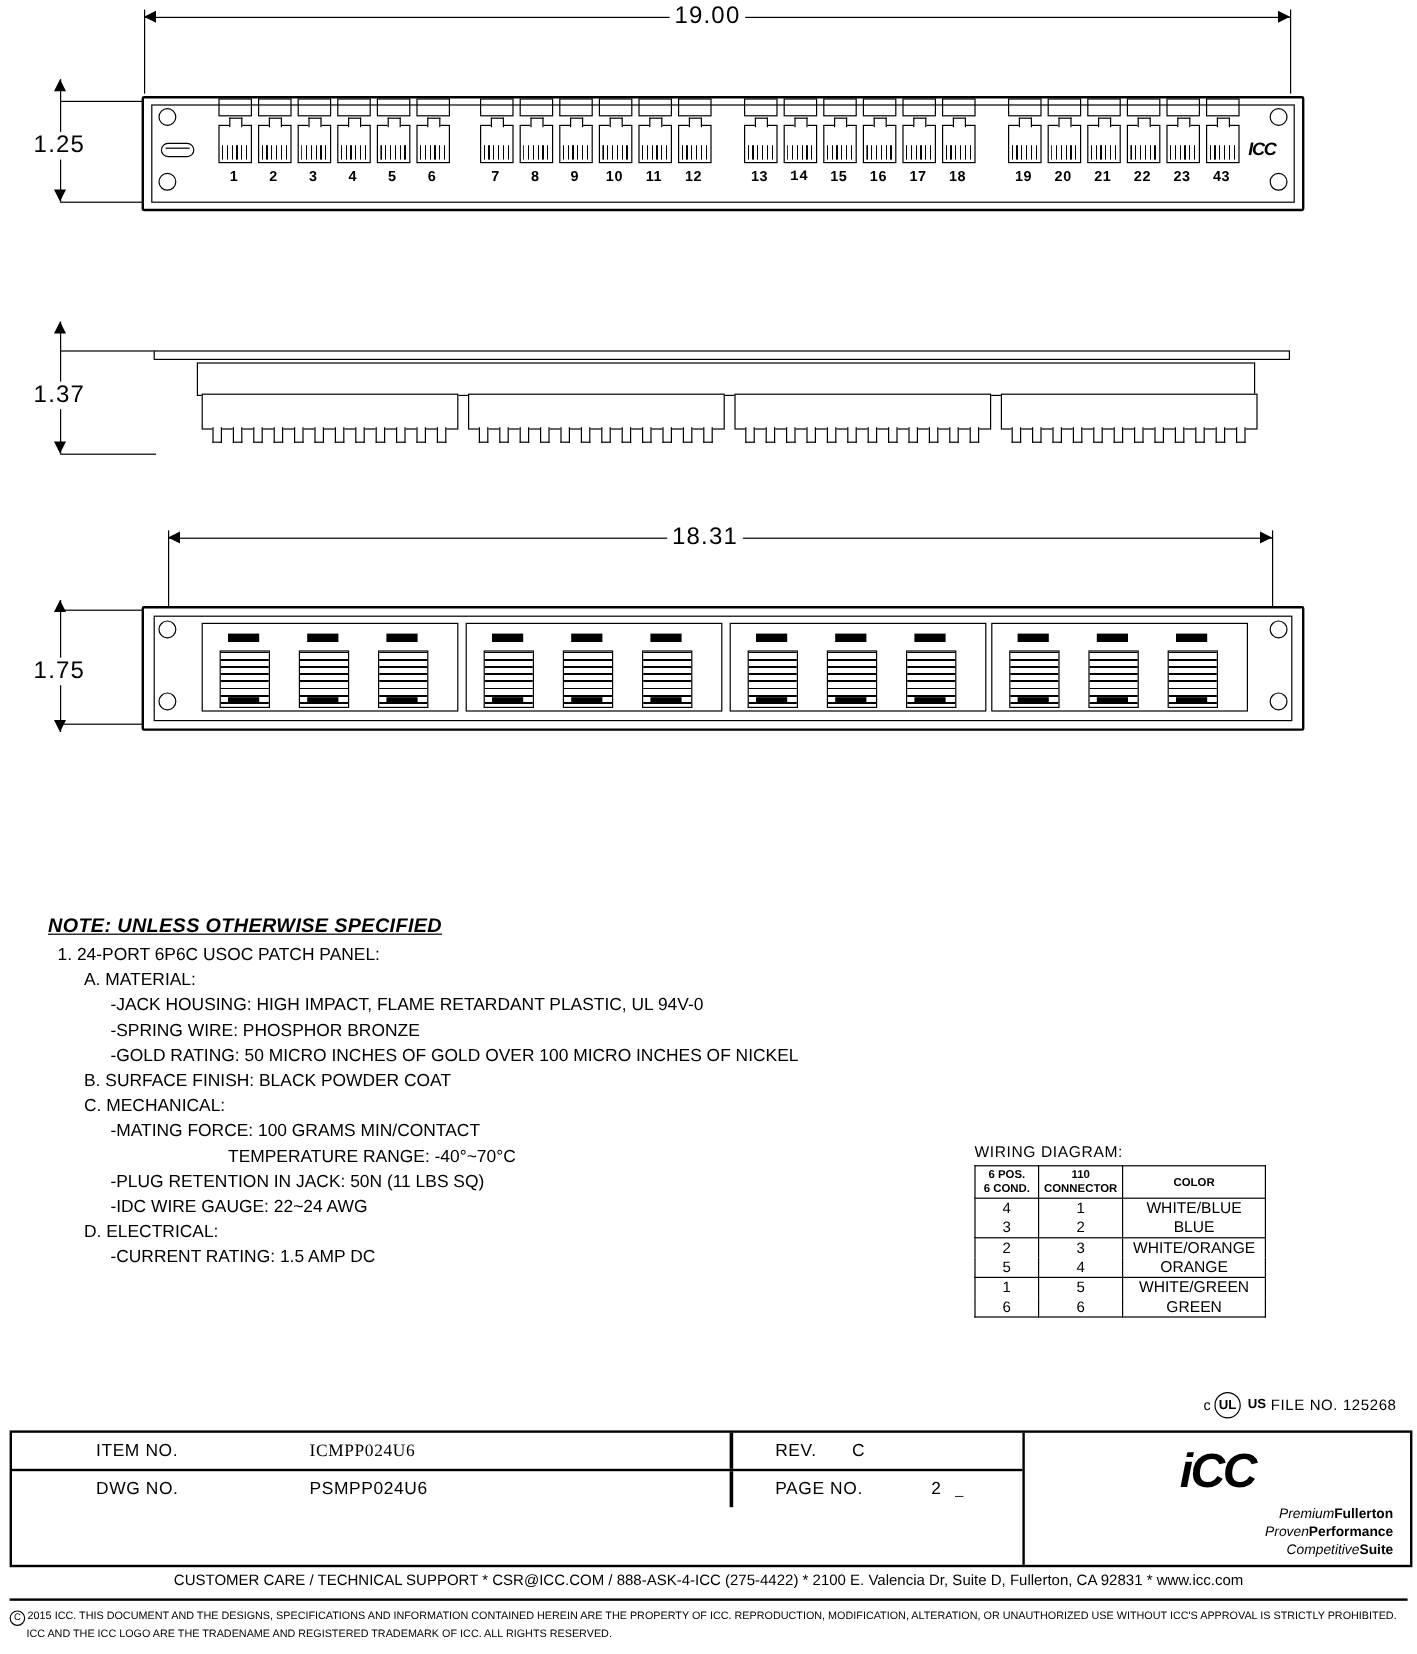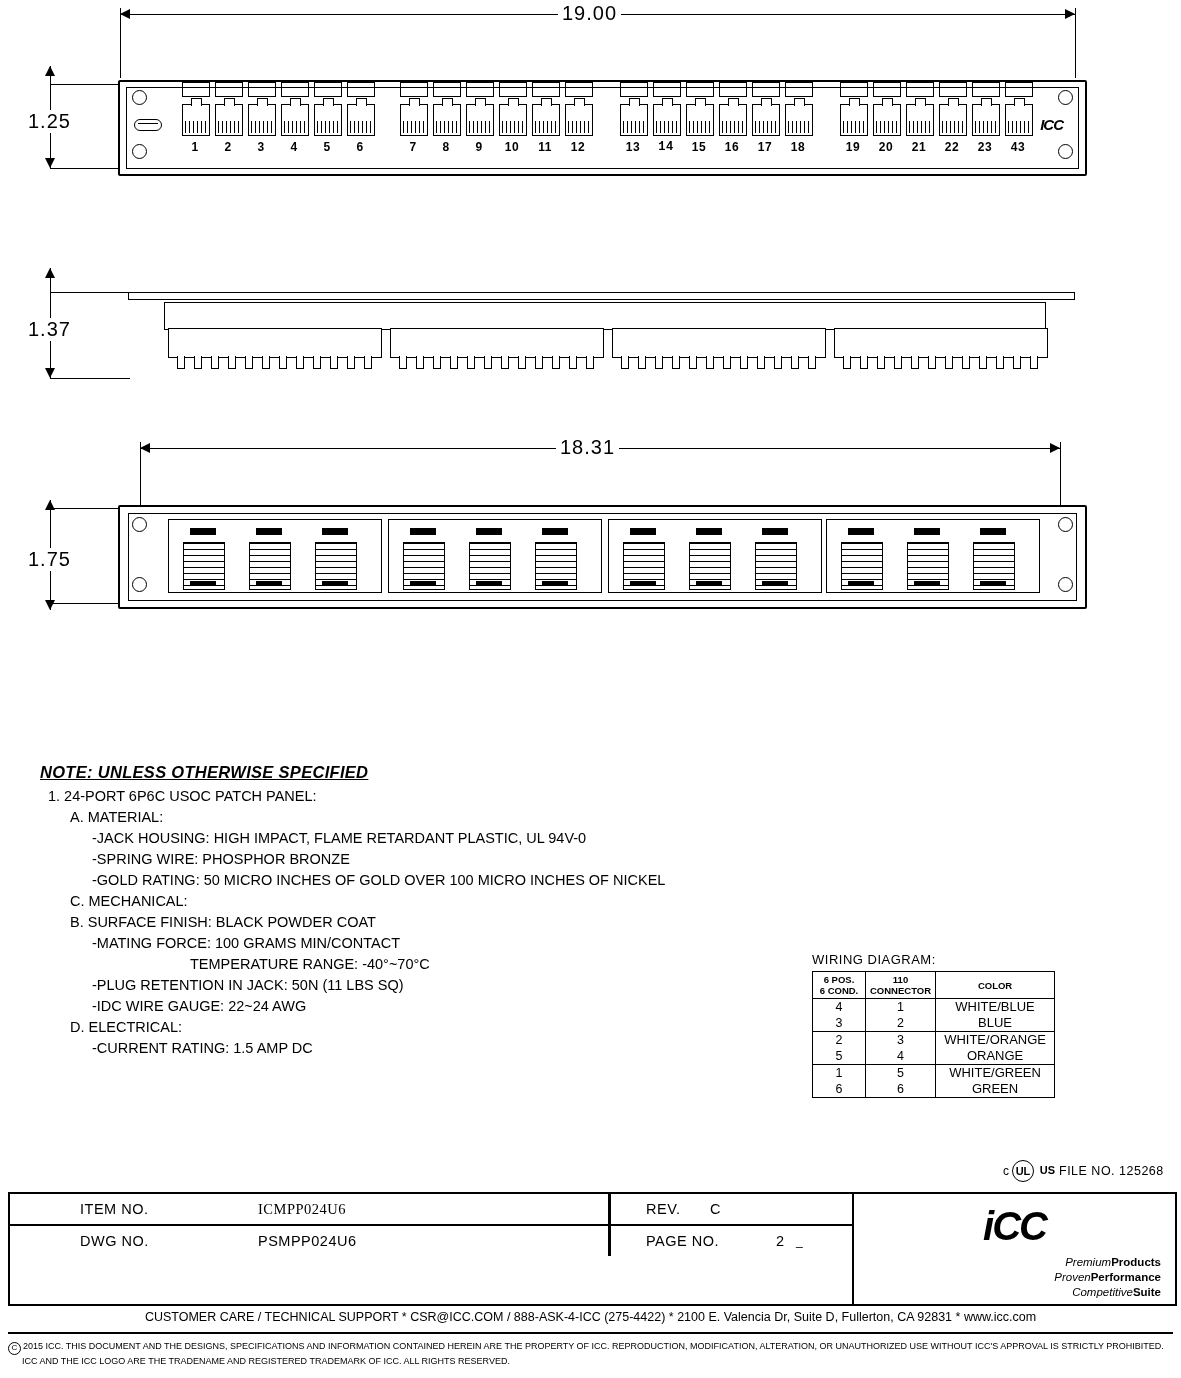--- a/index.html
+++ b/index.html
@@ -389,22 +389,22 @@
       </div>
   </div>
 
   <div class="notes">
     <div class="title">NOTE: UNLESS OTHERWISE SPECIFIED</div>
     <div class="ind1" style="margin-top:3px;">1. 24-PORT 6P6C USOC PATCH PANEL:</div>
     <div class="ind2">A. MATERIAL:</div>
     <div class="ind3">-JACK HOUSING: HIGH IMPACT, FLAME RETARDANT PLASTIC, UL 94V-0</div>
     <div class="ind3">-SPRING WIRE:  PHOSPHOR BRONZE</div>
     <div class="ind3">-GOLD RATING: 50 MICRO INCHES OF GOLD OVER 100 MICRO INCHES OF NICKEL</div>
+    <div class="ind2">B. SURFACE FINISH: BLACK POWDER COAT</div>
     <div class="ind2">C. MECHANICAL:</div>
-    <div class="ind2">B. SURFACE FINISH: BLACK POWDER COAT</div>
     <div class="ind3">-MATING FORCE: 100 GRAMS MIN/CONTACT</div>
     <div class="ind4">TEMPERATURE RANGE: -40°~70°C</div>
     <div class="ind3">-PLUG RETENTION IN JACK: 50N (11 LBS SQ)</div>
     <div class="ind3">-IDC WIRE GAUGE: 22~24 AWG</div>
     <div class="ind2">D. ELECTRICAL:</div>
     <div class="ind3">-CURRENT RATING: 1.5 AMP DC</div>
   </div>
 
   <div class="wiring-wrap">
     <div class="wiring-title">WIRING  DIAGRAM:</div>
@@ -478,21 +478,21 @@
         <div class="tb-cell" style="left:248px;">PSMPP024U6</div>
         <div class="tb-div" style="left:598px;"></div>
         <div class="tb-cell" style="left:636px;">PAGE  NO.</div>
         <div class="tb-cell" style="left:766px;">2</div>
         <div class="tb-cell" style="left:786px;font-size:12px;">_</div>
       </div>
     </div>
     <div class="tb-right">
       <div class="icc-logo">iCC</div>
       <div class="icc-tag" style="top:62px;">
-        <i>Premium</i><b>Products</b>
+        <i>Premium</i><b>Fullerton</b>
       </div>
       <div class="icc-tag" style="top:77px;">
         <i>Proven</i><b>Performance</b>
       </div>
       <div class="icc-tag" style="top:92px;">
         <i>Competitive</i><b>Suite</b>
       </div>
     </div>
   </div>
 

